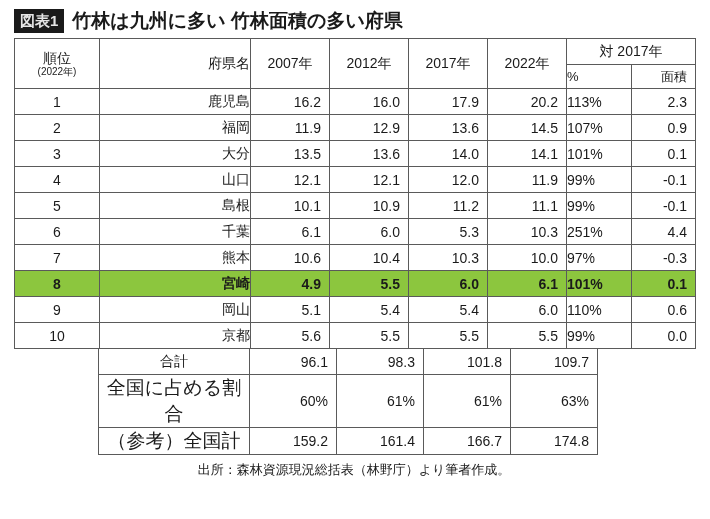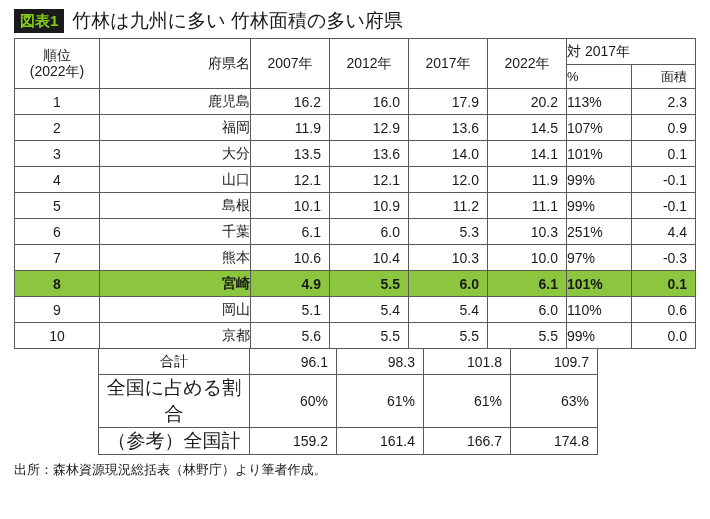--- a/index.html
+++ b/index.html
@@ -23,32 +23,32 @@
   }
   
   .title-row {
     display: flex;
     align-items: center;
     gap: 8px;
     margin-bottom: 4px;
   }
   .badge {
     background: #1a1a1a;
-    color: #84cc16;
+    color: #e5e5e5;
     font-family: "Liberation Sans", sans-serif;
     font-weight: bold;
     font-size: 15px;
     line-height: 1;
     padding: 4px 6px 5px 6px;
     letter-spacing: 0px;
     white-space: nowrap;
   }
   .title-text {
     font-family: "Liberation Sans", sans-serif;
-    font-weight: normal;
+    font-weight: bold;
     font-size: 19px;
     letter-spacing: 0px;
     white-space: nowrap;
   }
   .unit-row {
     text-align: right;
     font-family: "Liberation Sans", sans-serif;
     font-size: 14px;
     margin: 2px 2px 5px 0;
   }
@@ -66,39 +66,39 @@
     height: 23px;
     font-weight: normal;
     background: #ffffff;
   }
   .c-rank   { width: 84px;  text-align: center; }
   .c-pref   { width: 150px; text-align: right; }
   .c-year   { width: 78px;  text-align: right; padding-right: 8px !important; }
   .c-pct    { width: 62px;  text-align: left; padding-right: 8px !important; }
   .c-area   { width: 62px;  text-align: right; padding-right: 8px !important; margin-left: 28px; }
 
-  thead td, thead th { text-align: left; padding-right: 0 !important; }
+  thead td, thead th { text-align: center; padding-right: 0 !important; }
   .hdr-main { height: 26px; }
   .hdr-sub  { height: 22px; font-size: 13px; }
-  .rank-sub { font-size: 14px; display: block; line-height: 1.1; text-align: center; }
+  .rank-sub { font-size: 10px; display: block; line-height: 1.1; text-align: center; }
   .rank-main { display: block; line-height: 1.2; }
 
   tr.data td { height: 25px; }
   tr.highlight td {
     background: #8cc63e;
     font-weight: bold;
   }
   .sum-label { text-align: center; }
   .sum-label-small { text-align: center; font-size: 19px; }
   .empty-white {
     border: none !important;
     background: #ffffff;
   }
   .source {
-    text-align: left;
+    text-align: center;
     font-family: "Liberation Sans", sans-serif;
     font-size: 13px;
     margin-top: 6px;
     padding-right: 2px;
   }
 </style>
 </head>
 <body>
 
 <div class="page">

